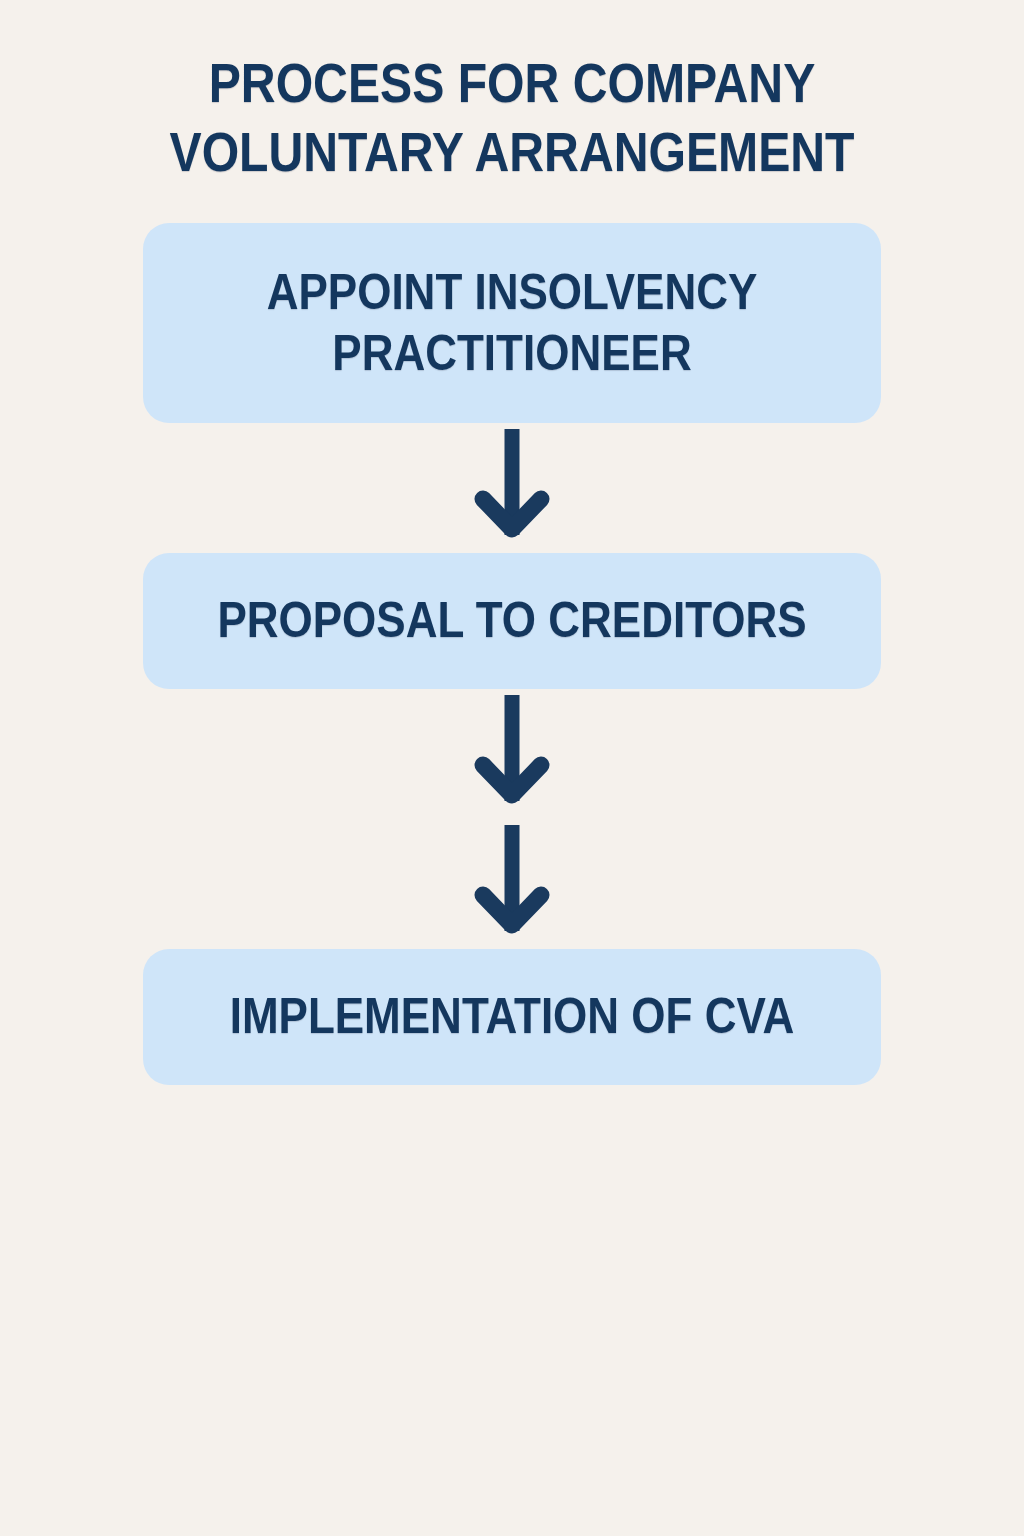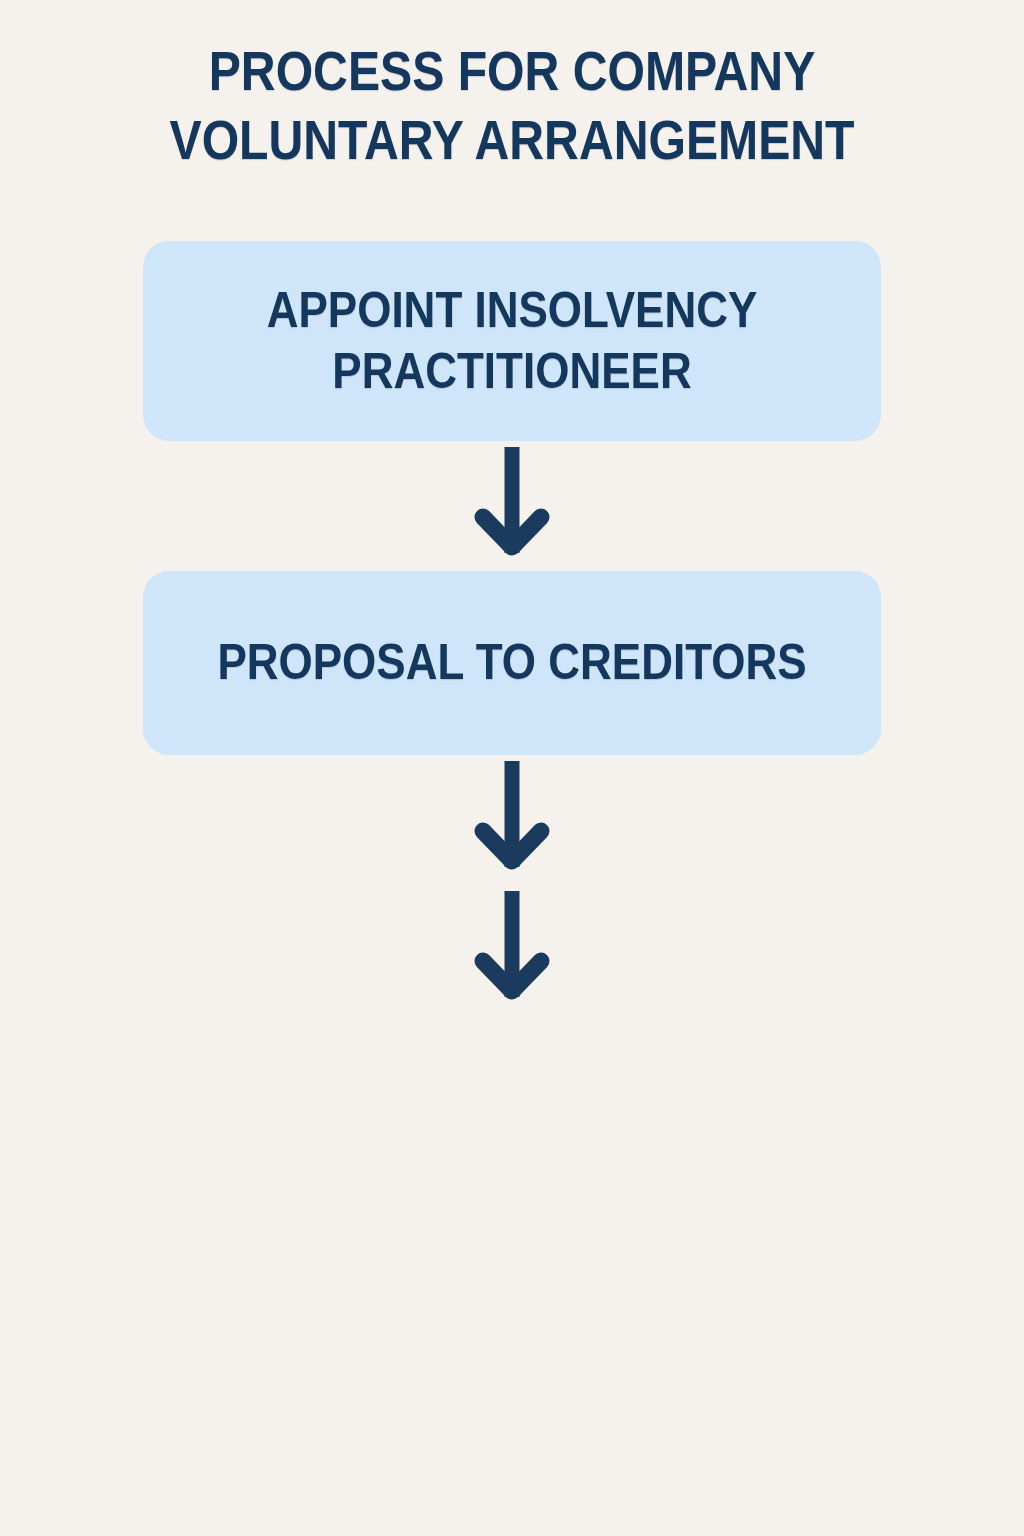--- a/index.html
+++ b/index.html
@@ -15,47 +15,47 @@
     background: var(--bg);
     font-family: "Liberation Sans", "DejaVu Sans", sans-serif;
     overflow: hidden;
   }
   .page {
     width: 1024px;
     height: 1536px;
     background: var(--bg);
   }
   .title {
-    padding-top: 36px;
+    padding-top: 48px;
     text-align: center;
     color: var(--text);
     font-weight: 700;
     font-size: 56px;
     line-height: 1.24;
     text-shadow: 0 1px 1px rgba(40,40,60,0.18);
   }
   .title-line {
     display: block;
     transform: scaleX(0.86);
   }
   .flow {
     width: 738px;
-    margin: 66px auto 0 auto;
+    margin: 36px auto 0 auto;
   }
   .step-box {
     width: 738px;
     background: var(--box);
     border-radius: 26px;
     display: flex;
     align-items: center;
     justify-content: center;
     text-align: center;
   }
   .step-box.tall { height: 200px; }
-  .step-box.short { height: 184px; }
+  .step-box.short { height: 136px; }
   .step-label {
     display: block;
     width: 100%;
     color: var(--text);
     font-weight: 700;
     font-size: 50px;
     line-height: 1.22;
     white-space: pre-line;
     transform: scaleX(0.88);
     text-shadow: 0 1px 1px rgba(40,40,60,0.18);
@@ -107,15 +107,18 @@
     </div>
 
 
     <div class="arrow-wrap">
       <svg width="90" height="118" viewBox="0 0 90 118" aria-hidden="true">
         <path d="M45 0 V106" stroke="currentColor" stroke-width="15" fill="none"></path>
         <path d="M16 70 L45 100 L74 70" stroke="currentColor" stroke-width="17" fill="none" stroke-linecap="round" stroke-linejoin="round"></path>
       </svg>
     </div>
 
+    <div class="step-box short">
+      <span class="step-label">IMPLEMENTATION OF CVA</span>
+    </div>
 
   </div>
 </div>
 
 </body></html>

